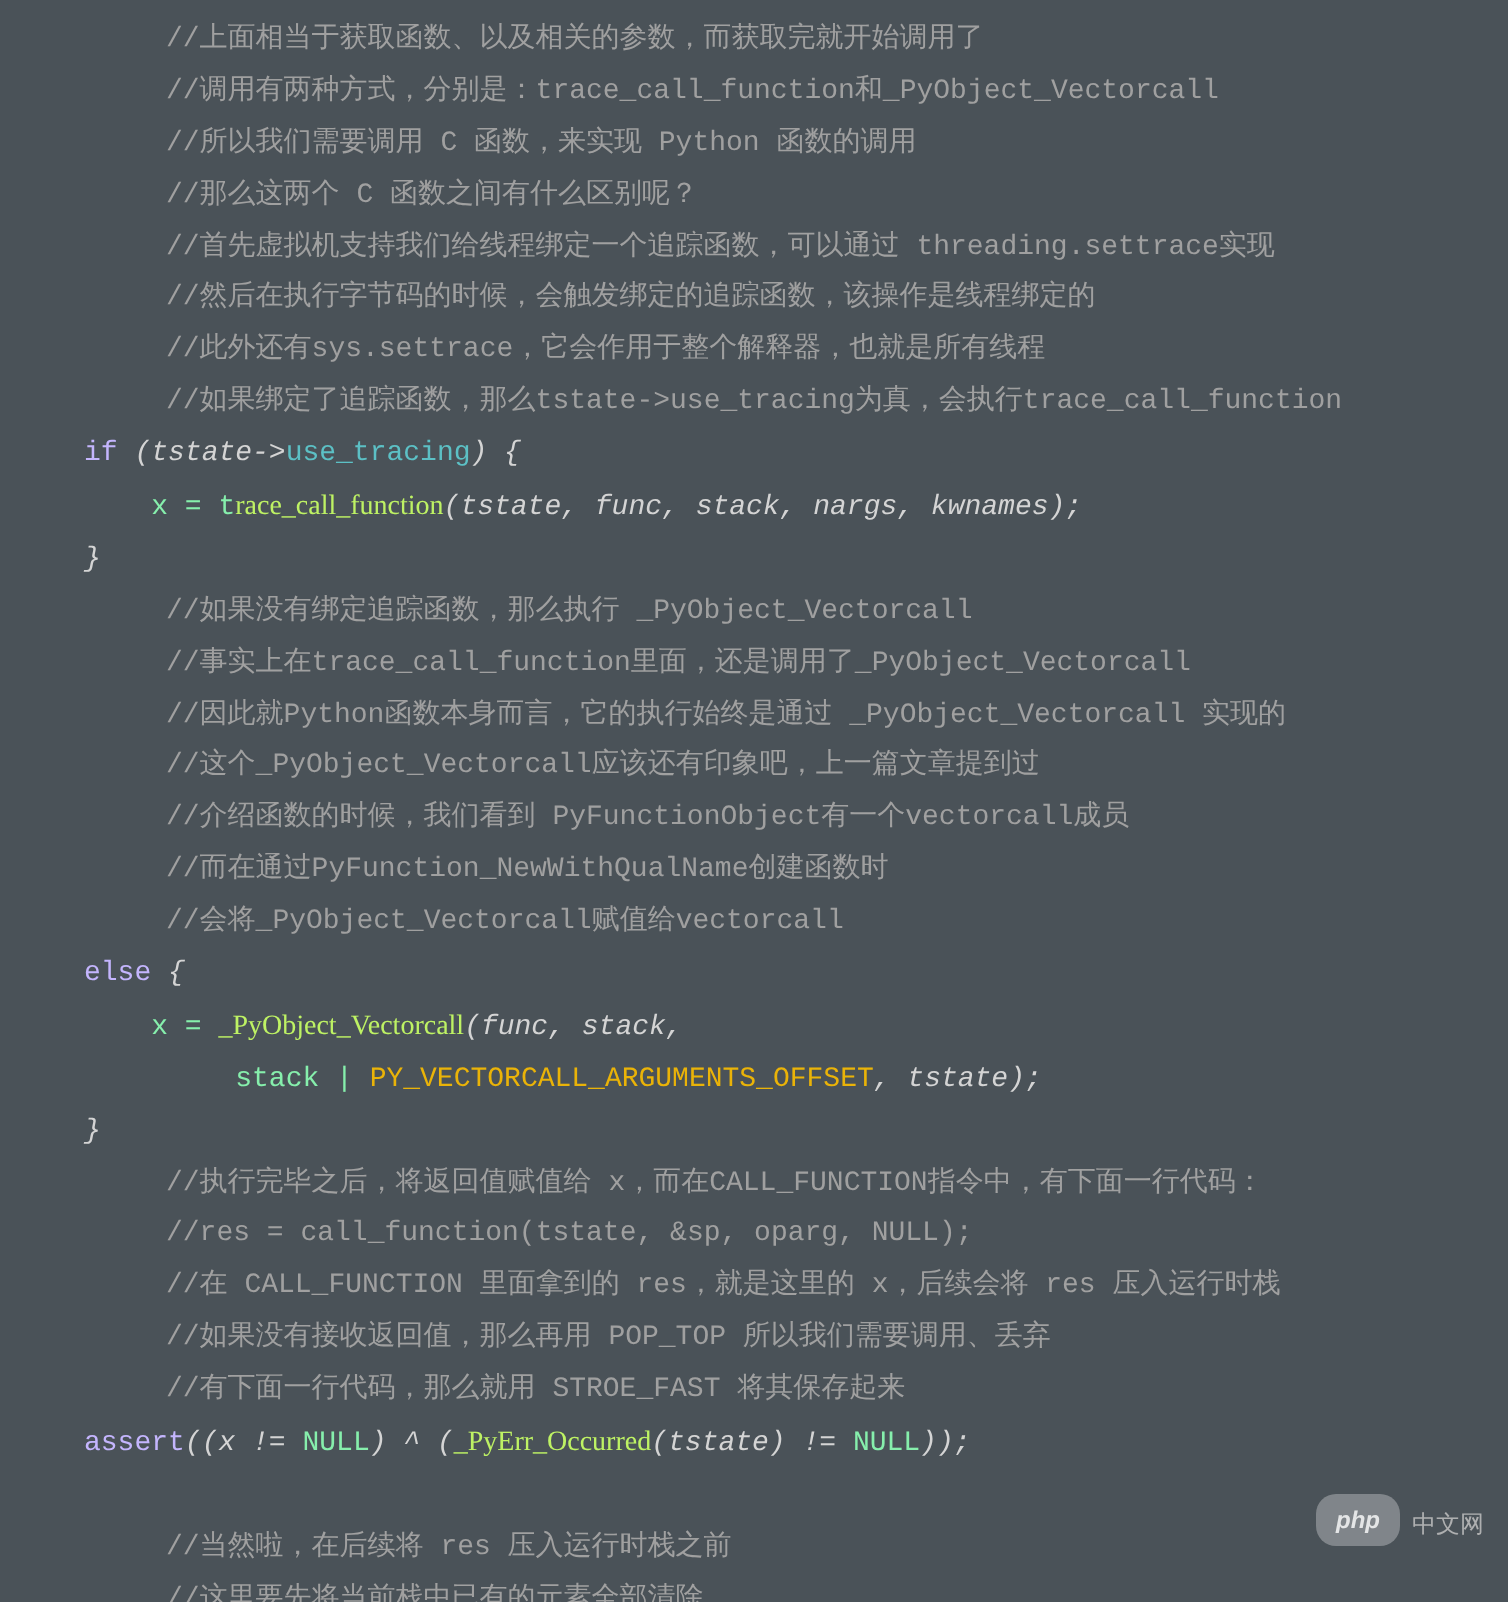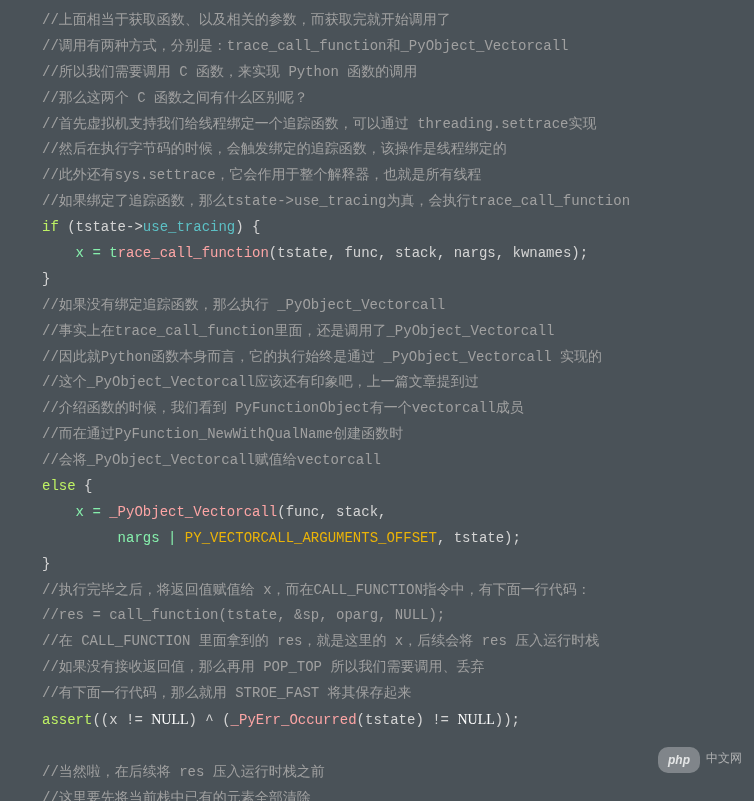--- a/index.html
+++ b/index.html
@@ -16,34 +16,34 @@
       padding: 8px 0 8px 42px;
       width: 754px;
       height: 801px;
       overflow: hidden;
       position: relative;
     }
     .line {
       white-space: pre;
       display: block;
     }
-    .comment { color: #a0a0a0; }
-    .keyword { color: #bef264; }
+    .comment { color: #a0a0a0; margin-left: 41px; }
+    .keyword { color: #c4b5fd; }
     .ident { color: #86efac; }
     .member { color: #5cc0c5; }
-    .func { color: #fca5a5; }
-    .null { color: #ffffff; font-family: Liberation Serif, serif; }
+    .func { color: #bef264; font-family: Liberation Serif, serif; }
+    .null { color: #86efac; }
     .macro { color: #eab308; }
-    .punc { color: #d4d4d4; }
+    .punc { color: #d4d4d4; font-style: italic; }
     .watermark {
       position: absolute;
       right: 12px;
       bottom: 28px;
       display: flex;
-      align-items: flex-start;
+      align-items: flex-end;
       gap: 6px;
       opacity: 0.85;
     }
     .watermark-pill {
       background: #8a8f93;
       color: #fff;
       font-weight: bold;
       font-style: italic;
       font-family: Arial, sans-serif;
       font-size: 12px;
@@ -72,21 +72,21 @@
 <div class="line"><span class="punc">}</span></div>
 <div class="line"><span class="comment">//如果没有绑定追踪函数，那么执行 _PyObject_Vectorcall</span></div>
 <div class="line"><span class="comment">//事实上在trace_call_function里面，还是调用了_PyObject_Vectorcall</span></div>
 <div class="line"><span class="comment">//因此就Python函数本身而言，它的执行始终是通过 _PyObject_Vectorcall 实现的</span></div>
 <div class="line"><span class="comment">//这个_PyObject_Vectorcall应该还有印象吧，上一篇文章提到过</span></div>
 <div class="line"><span class="comment">//介绍函数的时候，我们看到 PyFunctionObject有一个vectorcall成员</span></div>
 <div class="line"><span class="comment">//而在通过PyFunction_NewWithQualName创建函数时</span></div>
 <div class="line"><span class="comment">//会将_PyObject_Vectorcall赋值给vectorcall</span></div>
 <div class="line"><span class="keyword">else</span><span class="punc"> {</span></div>
 <div class="line"><span class="ident">    x = </span><span class="func">_PyObject_Vectorcall</span><span class="punc">(func, stack,</span></div>
-<div class="line"><span class="ident">         nargs | </span><span class="macro">PY_VECTORCALL_ARGUMENTS_OFFSET</span><span class="punc">, tstate);</span></div>
+<div class="line"><span class="ident">         stack | </span><span class="macro">PY_VECTORCALL_ARGUMENTS_OFFSET</span><span class="punc">, tstate);</span></div>
 <div class="line"><span class="punc">}</span></div>
 <div class="line"><span class="comment">//执行完毕之后，将返回值赋值给 x，而在CALL_FUNCTION指令中，有下面一行代码：</span></div>
 <div class="line"><span class="comment">//res = call_function(tstate, &amp;sp, oparg, NULL);</span></div>
 <div class="line"><span class="comment">//在 CALL_FUNCTION 里面拿到的 res，就是这里的 x，后续会将 res 压入运行时栈</span></div>
 <div class="line"><span class="comment">//如果没有接收返回值，那么再用 POP_TOP 所以我们需要调用、丢弃</span></div>
 <div class="line"><span class="comment">//有下面一行代码，那么就用 STROE_FAST 将其保存起来</span></div>
 <div class="line"><span class="keyword">assert</span><span class="punc">((x != </span><span class="null">NULL</span><span class="punc">) ^ (</span><span class="func">_PyErr_Occurred</span><span class="punc">(tstate) != </span><span class="null">NULL</span><span class="punc">));</span></div>
 <div class="line">&nbsp;</div>
 <div class="line"><span class="comment">//当然啦，在后续将 res 压入运行时栈之前</span></div>
 <div class="line"><span class="comment">//这里要先将当前栈中已有的元素全部清除</span></div>

